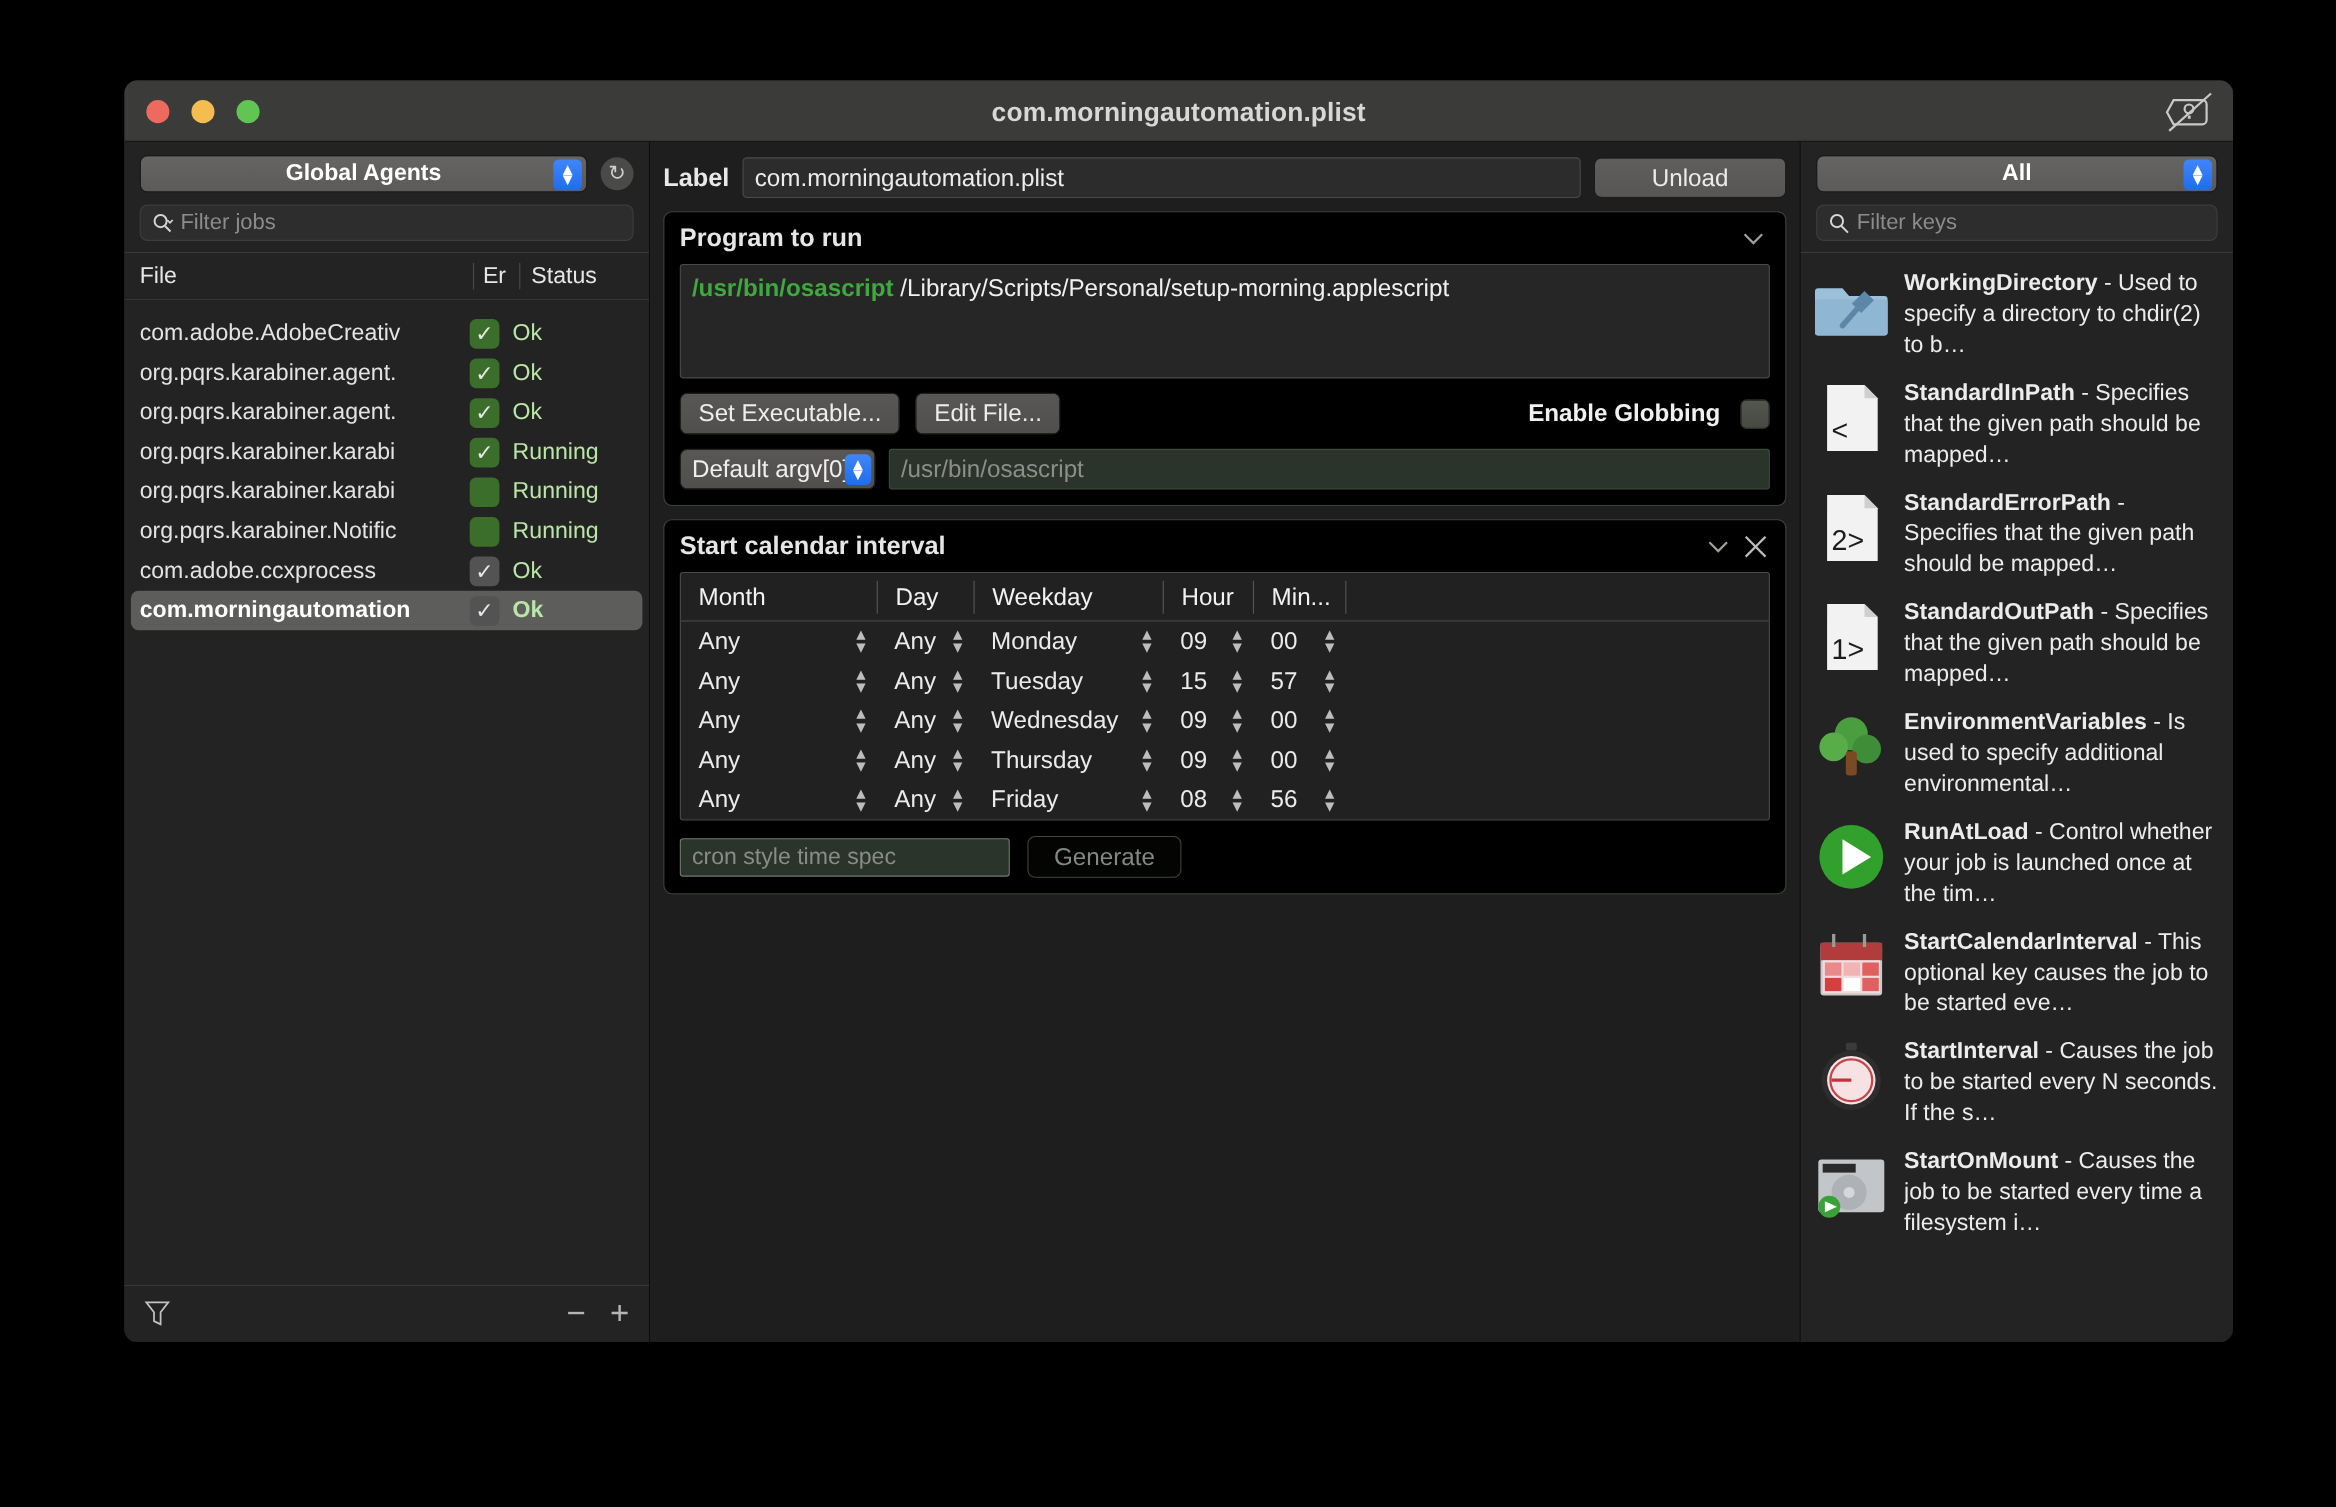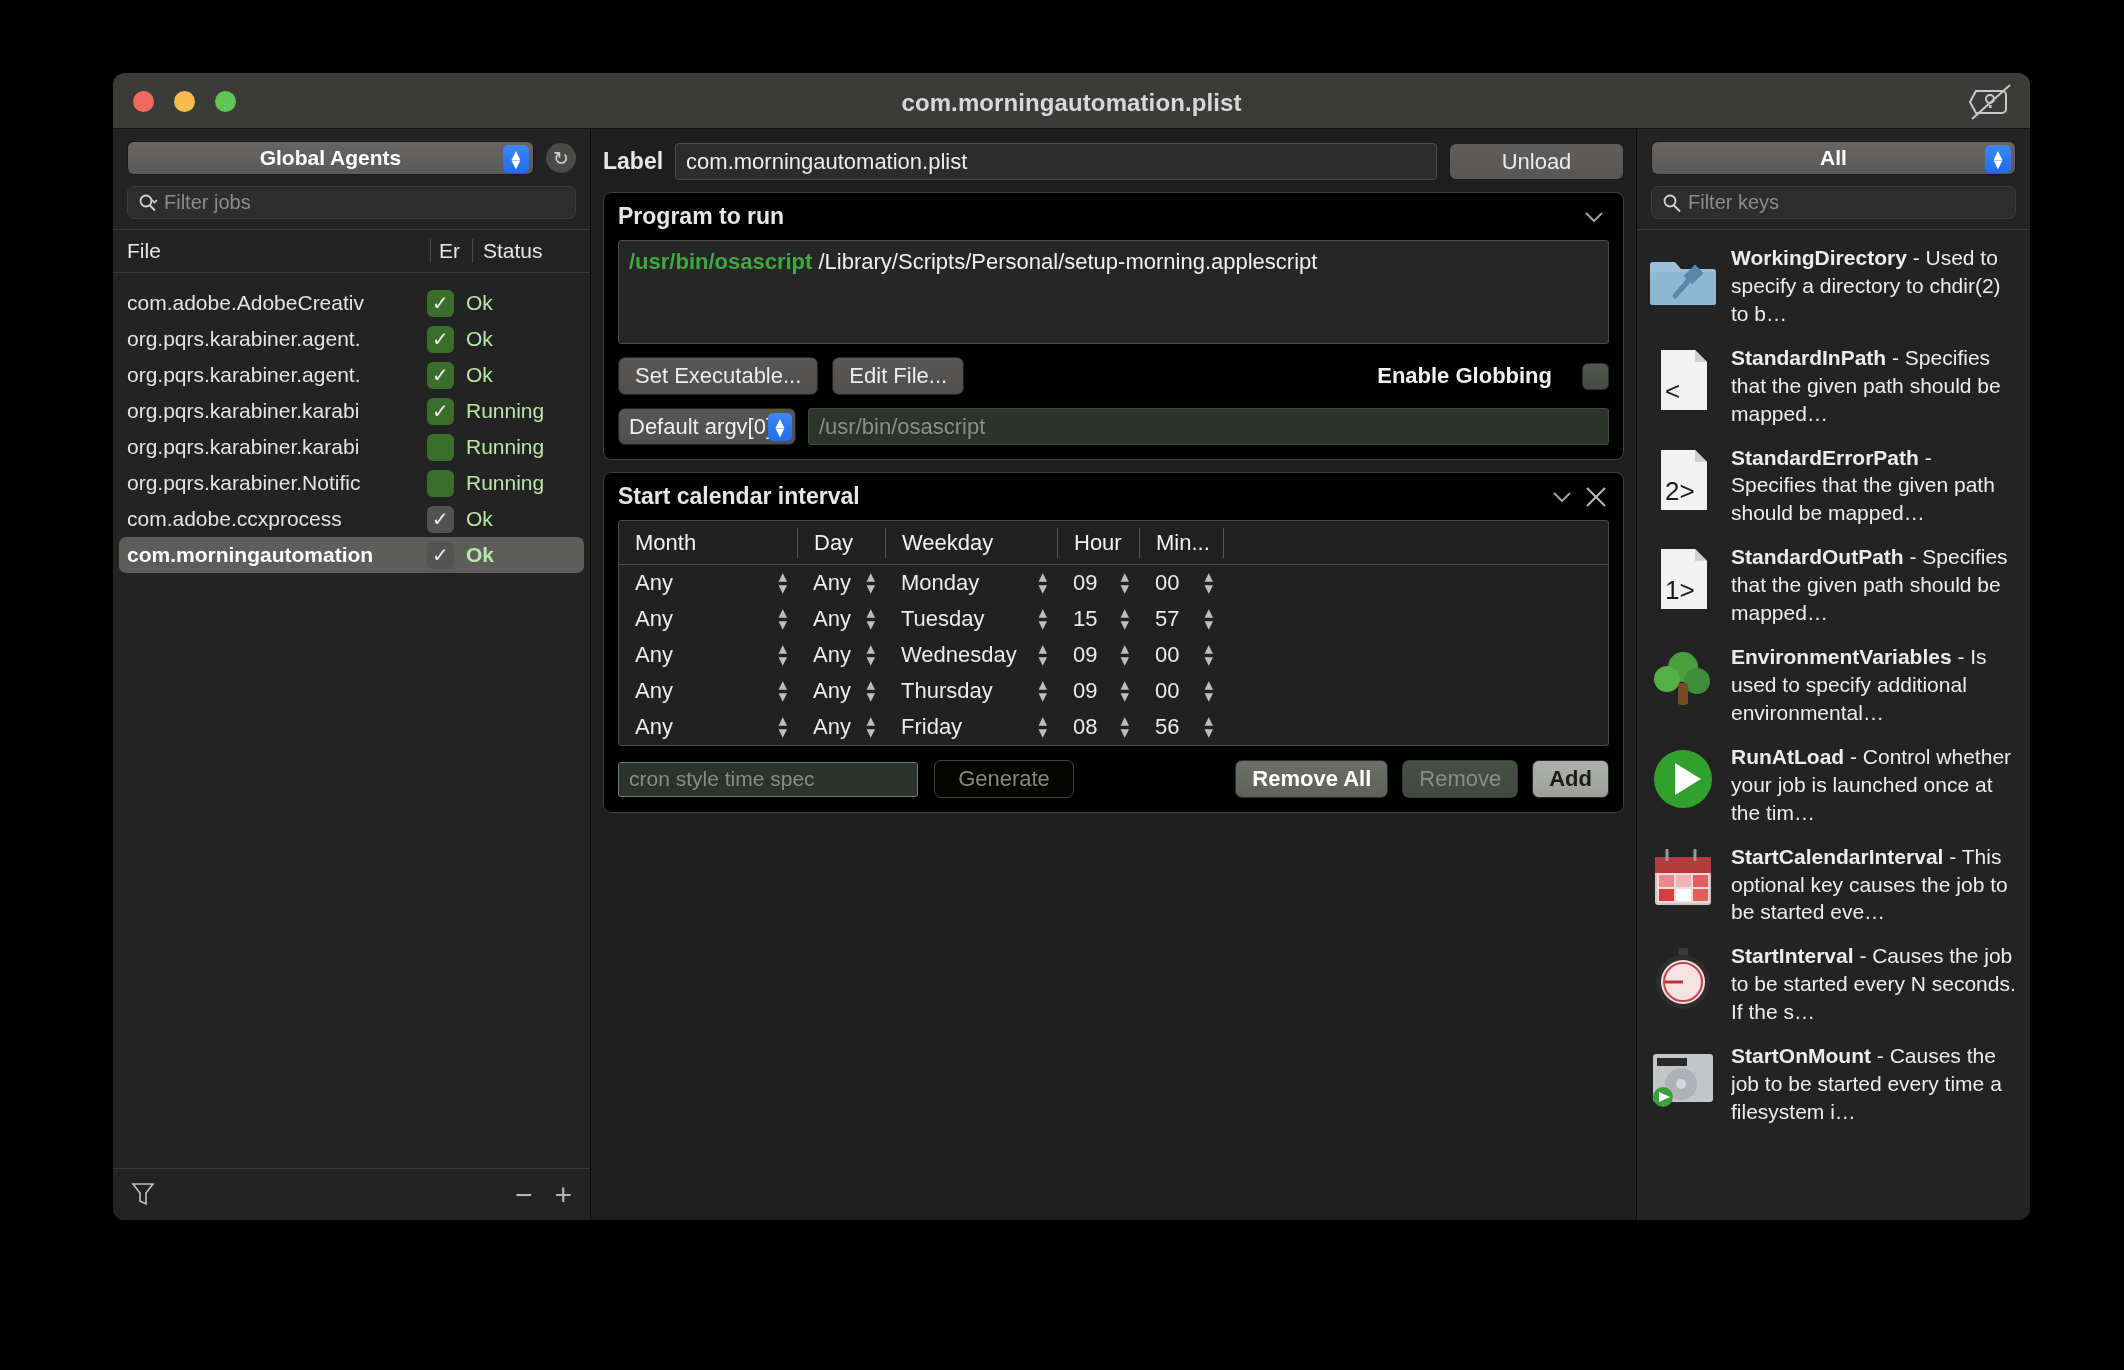--- a/index.html
+++ b/index.html
@@ -189,21 +189,21 @@
   .btn-row { display: flex; align-items: center; margin-top: 13px; }
   .sbtn {
     height: 38px; border-radius: 7px;
     background: linear-gradient(#585756,#514f4e);
     border: 1px solid #22251f;
     display: flex; align-items: center; justify-content: center;
     padding: 16px 16px;
     font-size: 22px; color: #ededed;
     margin-right: 14px;
   }
-  .globbing-wrap { margin-left: auto; display: flex; align-items: center; gap: 30px; text-align: center; }
+  .globbing-wrap { margin-left: auto; display: flex; align-items: center; gap: 18px; text-align: center; }
   .globbing-lbl { font-size: 22px; font-weight: bold; color: #f0f0f0; }
   .glob-box {
     width: 27px; height: 27px; border-radius: 6px;
     background: linear-gradient(#52564f,#464a43);
     border: 1px solid #2b2e28;
   }
 
   .argv-row { display: flex; align-items: center; margin-top: 13px; }
   .argv-pop {
     position: relative;
@@ -644,25 +644,20 @@
                     <span>▾</span>
                   </span>
                 </div>
               </div>
             </div>
         </div>
 
         <div class="cal-foot">
           <div class="cron-field">cron style time spec</div>
           <div class="gen-btn">Generate</div>
-          <div class="foot-right">
-            <div class="fbtn on">Remove All</div>
-            <div class="fbtn off">Remove</div>
-            <div class="fbtn add">Add</div>
-          </div>
         </div>
       </div>
 
     </div>
 
     <div class="rightp">
       <div class="right-top">
         <div class="popup">
           <span>All</span>
           <div class="stepper-blue">

